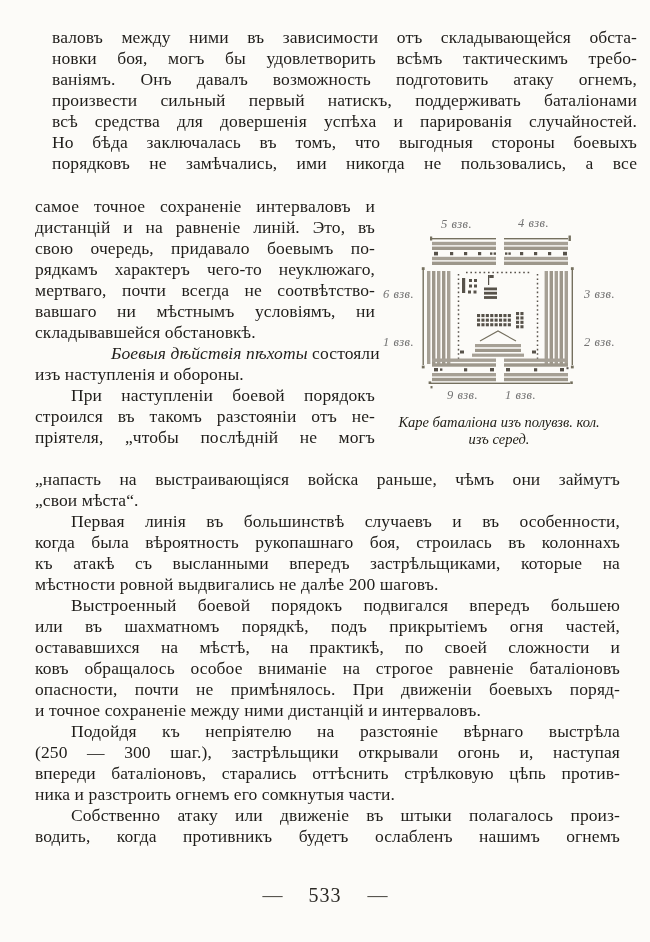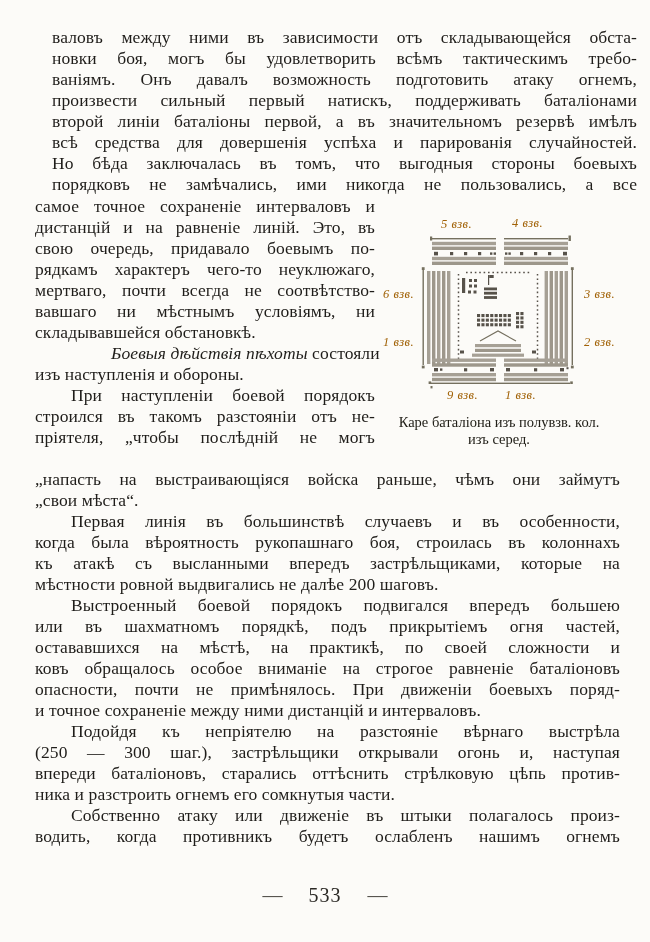--- a/index.html
+++ b/index.html
@@ -19,51 +19,50 @@
   .tl.nj{text-align-last:left;}
   .tl.ind{text-indent:36px;}
   .tl i{font-style:italic;margin-left:40px;}
 
   .kare{position:absolute;left:378px;top:214px;width:244px;height:246px;margin:0;padding:0;}
   .kare svg{position:absolute;left:2px;top:6px;}
   .flabel{
     position:absolute;
     font-style:italic;
     font-size:12.5px;line-height:13px;
-    color:#a16207;letter-spacing:.5px;
+    color:#737373;letter-spacing:.5px;
     white-space:nowrap;
     text-align:right;
   }
-  .fl-tl{left:63px;top:4px;}   .fl-tr{left:134px;top:3px;font-family:Liberation Serif, serif;}
+  .fl-tl{left:63px;top:4px;}   .fl-tr{left:140px;top:3px;font-family:Liberation Serif, serif;}
   .fl-lt{left:5px;top:74px;}   .fl-lb{left:5px;top:122px;}
   .fl-rt{left:206px;top:74px;} .fl-rb{left:206px;top:122px;font-family:Liberation Serif, serif;}
   .fl-bl{left:69px;top:175px;} .fl-br{left:127px;top:175px;}
   figcaption{
     position:absolute;left:0;top:200px;width:242px;
-    text-align:center;
+    text-align:center;font-style:italic;
     font-size:14.5px;line-height:17px;color:#222019;
   }
   .pageno{
     position:absolute;left:0;top:884px;width:650px;
     text-align:center;font-size:20px;color:#2a2824;
   }
   .pageno .num{display:inline-block;margin:0 26px;letter-spacing:1px;}
   .pageno .dash{color:#4d4a44;}
 </style>
 </head>
 <body>
 
 <div class="page">
 
   <div class="sec secA">
       <div class="tl">валовъ между ними въ зависимости отъ складывающейся обста-</div>
       <div class="tl">новки боя, могъ бы удовлетворить всѣмъ тактическимъ требо-</div>
       <div class="tl">ваніямъ. Онъ давалъ возможность подготовить атаку огнемъ,</div>
       <div class="tl">произвести сильный первый натискъ, поддерживать баталіонами</div>
-      <div class="tl">второй линіи баталіоны первой, а въ значительномъ резервѣ имѣлъ</div>
       <div class="tl">всѣ средства для довершенія успѣха и парированія случайностей.</div>
       <div class="tl">Но бѣда заключалась въ томъ, что выгодныя стороны боевыхъ</div>
       <div class="tl">порядковъ не замѣчались, ими никогда не пользовались, а все</div>
     </div>
   <div class="sec secB">
       <div class="tl">самое точное сохраненіе интерваловъ и</div>
       <div class="tl">дистанцій и на равненіе линій. Это, въ</div>
       <div class="tl">свою очередь, придавало боевымъ по-</div>
       <div class="tl">рядкамъ характеръ чего-то неуклюжаго,</div>
       <div class="tl">мертваго, почти всегда не соотвѣтство-</div>

